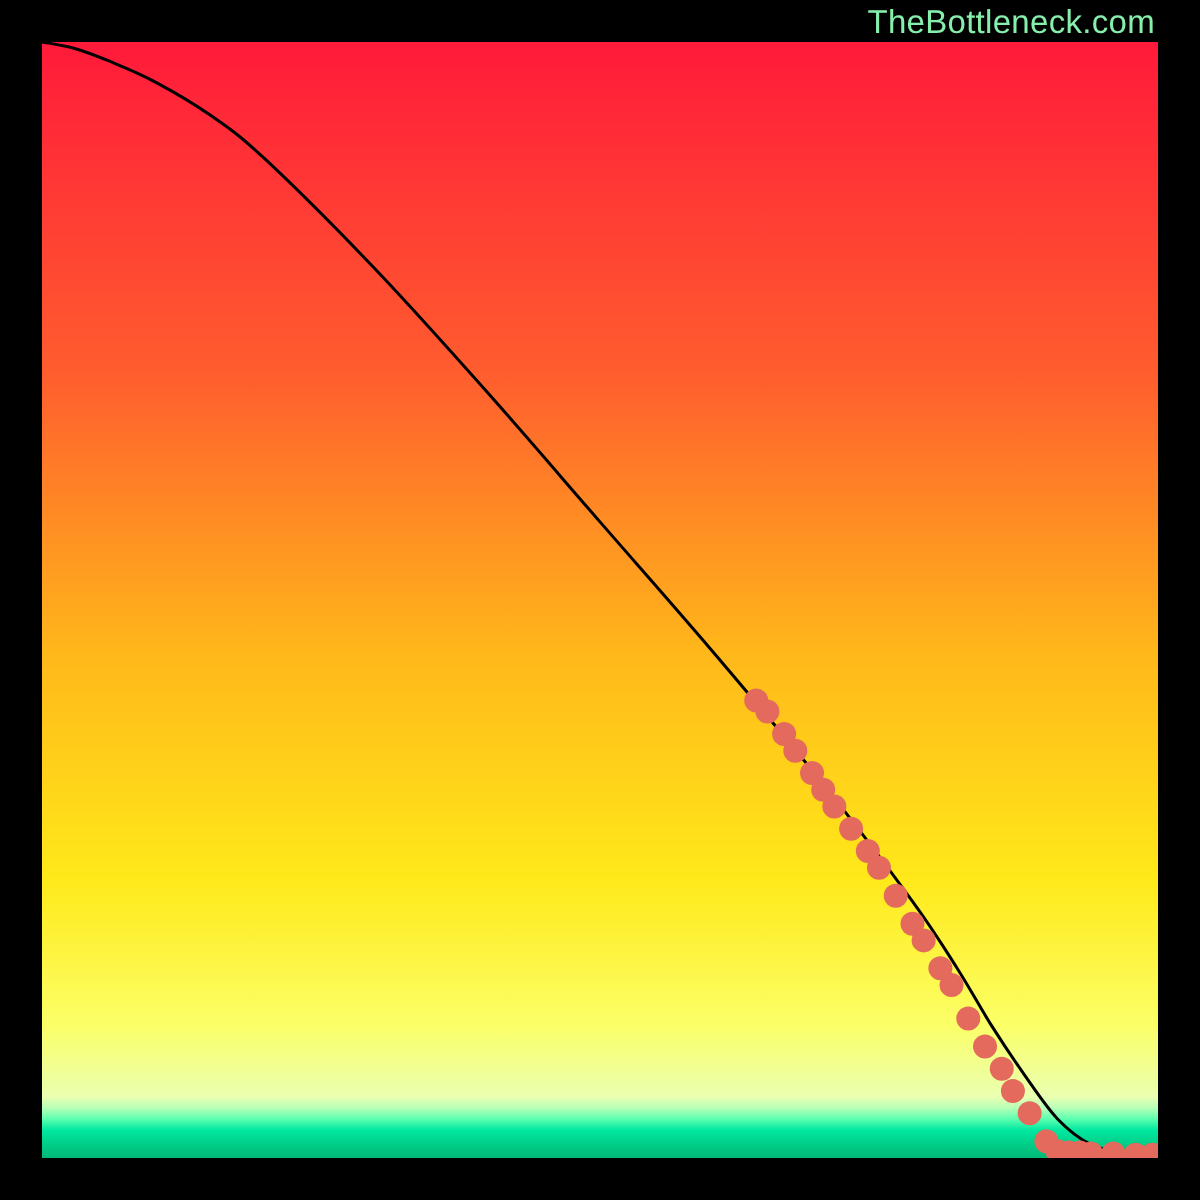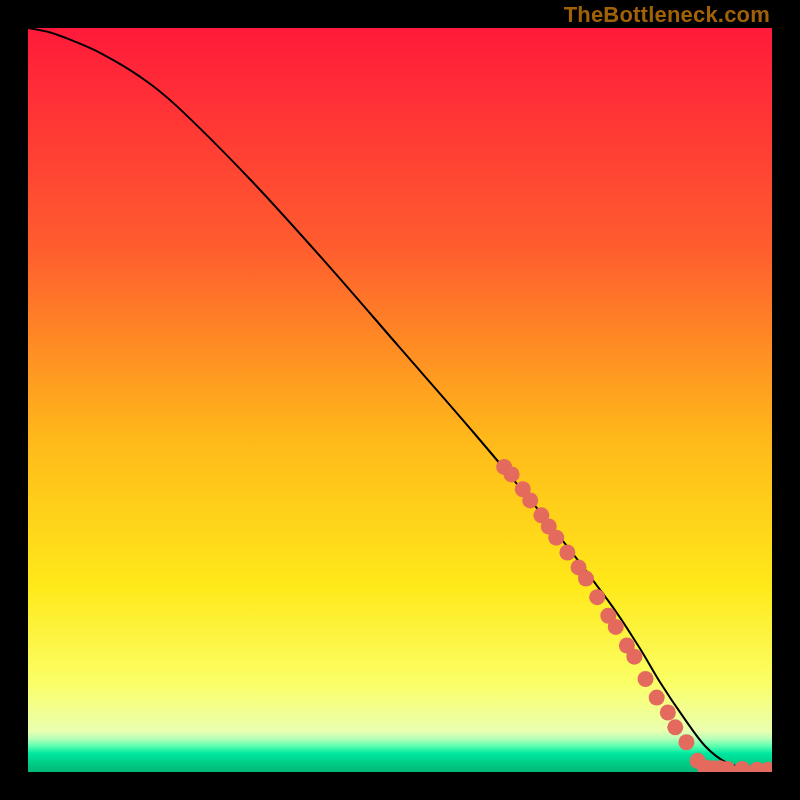--- a/index.html
+++ b/index.html
@@ -23,23 +23,23 @@
     position: absolute;
     top: 28px;
     left: 28px;
     width: 744px;
     height: 744px;
   }
   .watermark {
     position: absolute;
     top: 2px;
     right: 30px;
-    color: #a16207;
+    color: #86efac;
     font-size: 22px;
-    font-weight: 700;
+    font-weight: 400;
     letter-spacing: 0.2px;
   }
   svg { display: block; }
 </style>
 </head>
 <body>
 
 <div class="frame">
   <div class="watermark">TheBottleneck.com</div>
   <div class="plot">

